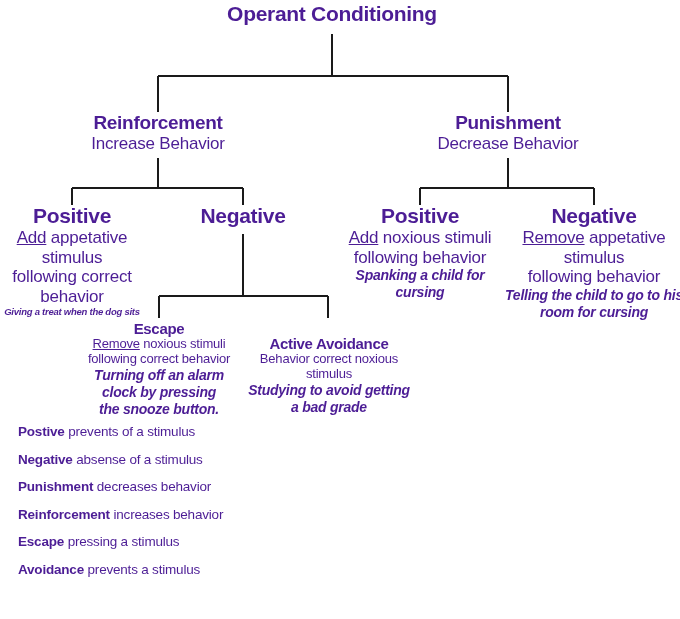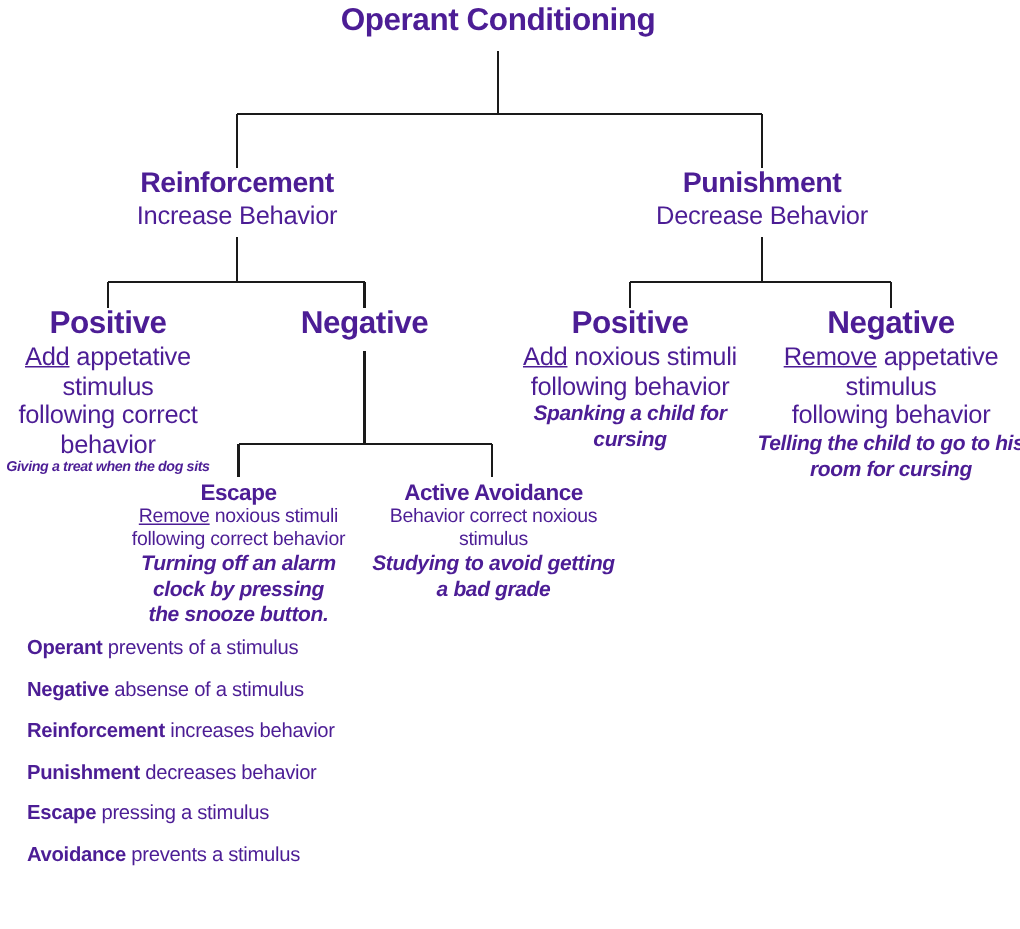--- a/index.html
+++ b/index.html
@@ -145,39 +145,39 @@
   <div class="node" style="left:79px; top:320px; width:160px;">
     <div class="title t-lvl4">Escape</div>
     <div class="subtitle sub-lvl4">
       <u>Remove</u><span> noxious stimuli</span>
     </div>
     <div class="subtitle sub-lvl4">following correct behavior</div>
     <div class="example ex-small">Turning off an alarm clock by pressing</div>
     <div class="example ex-small">the snooze button.</div>
   </div>
 
-  <div class="node" style="left:248px; top:320px; width:162px;">
+  <div class="node" style="left:248px; top:335px; width:162px;">
     <div class="title t-lvl4">Active Avoidance</div>
     <div class="subtitle sub-lvl4">Behavior correct noxious</div>
     <div class="subtitle sub-lvl4">stimulus</div>
     <div class="example ex-small">Studying to avoid getting a bad grade</div>
   </div>
 
   <div class="legend">
     <div class="legend-item">
-      <span class="legend-term">Operant</span><span> prevents of a stimulus</span>
+      <span class="legend-term">Postive</span><span> prevents of a stimulus</span>
     </div>
     <div class="legend-item">
       <span class="legend-term">Negative</span><span> absense of a stimulus</span>
     </div>
     <div class="legend-item">
-      <span class="legend-term">Reinforcement</span><span> increases behavior</span>
+      <span class="legend-term">Punishment</span><span> decreases behavior</span>
     </div>
     <div class="legend-item">
-      <span class="legend-term">Punishment</span><span> decreases behavior</span>
+      <span class="legend-term">Reinforcement</span><span> increases behavior</span>
     </div>
     <div class="legend-item">
       <span class="legend-term">Escape</span><span> pressing a stimulus</span>
     </div>
     <div class="legend-item">
       <span class="legend-term">Avoidance</span><span> prevents a stimulus</span>
     </div>
   </div>
 
 </div>

